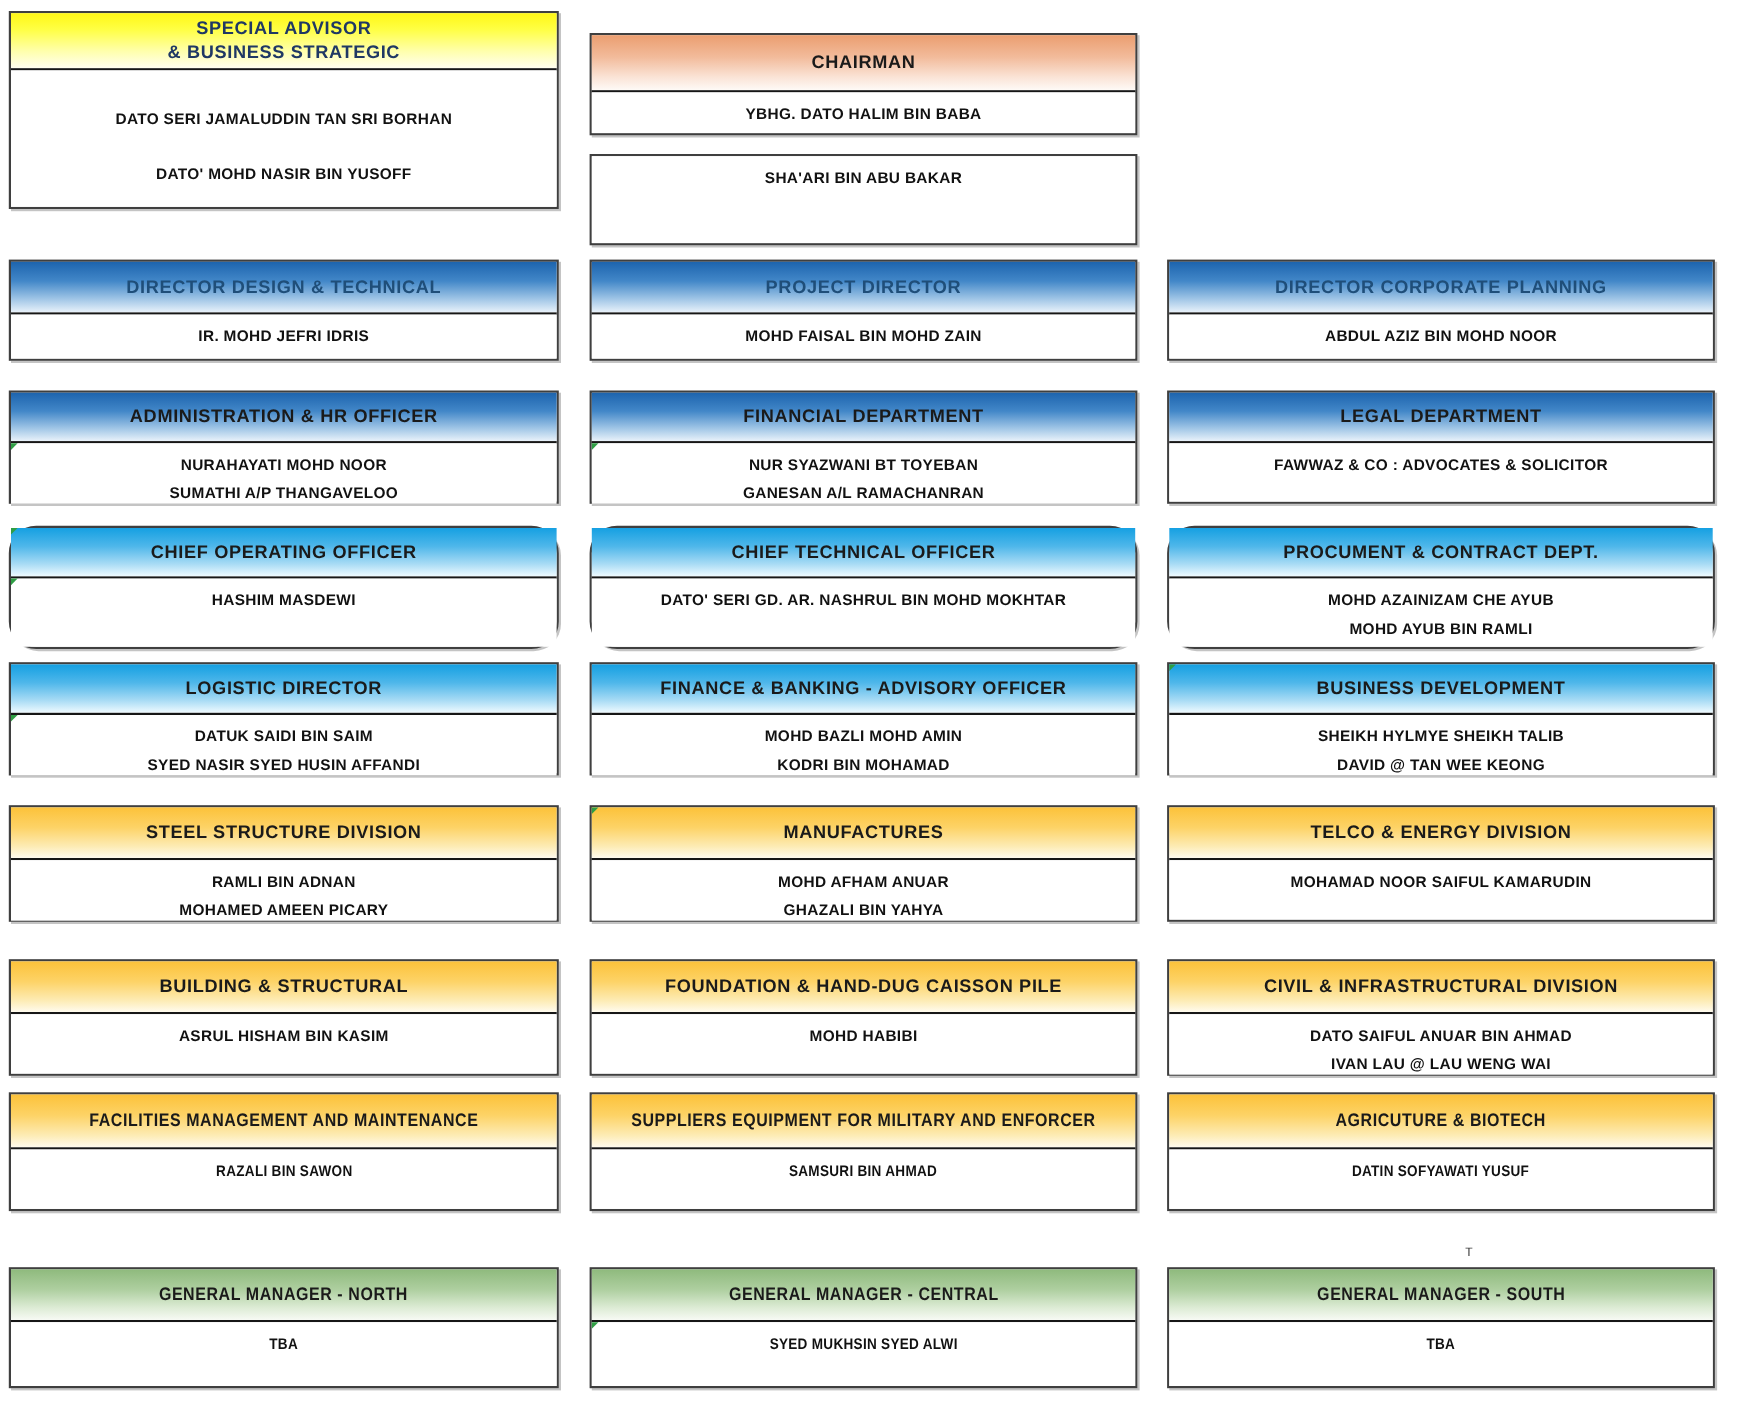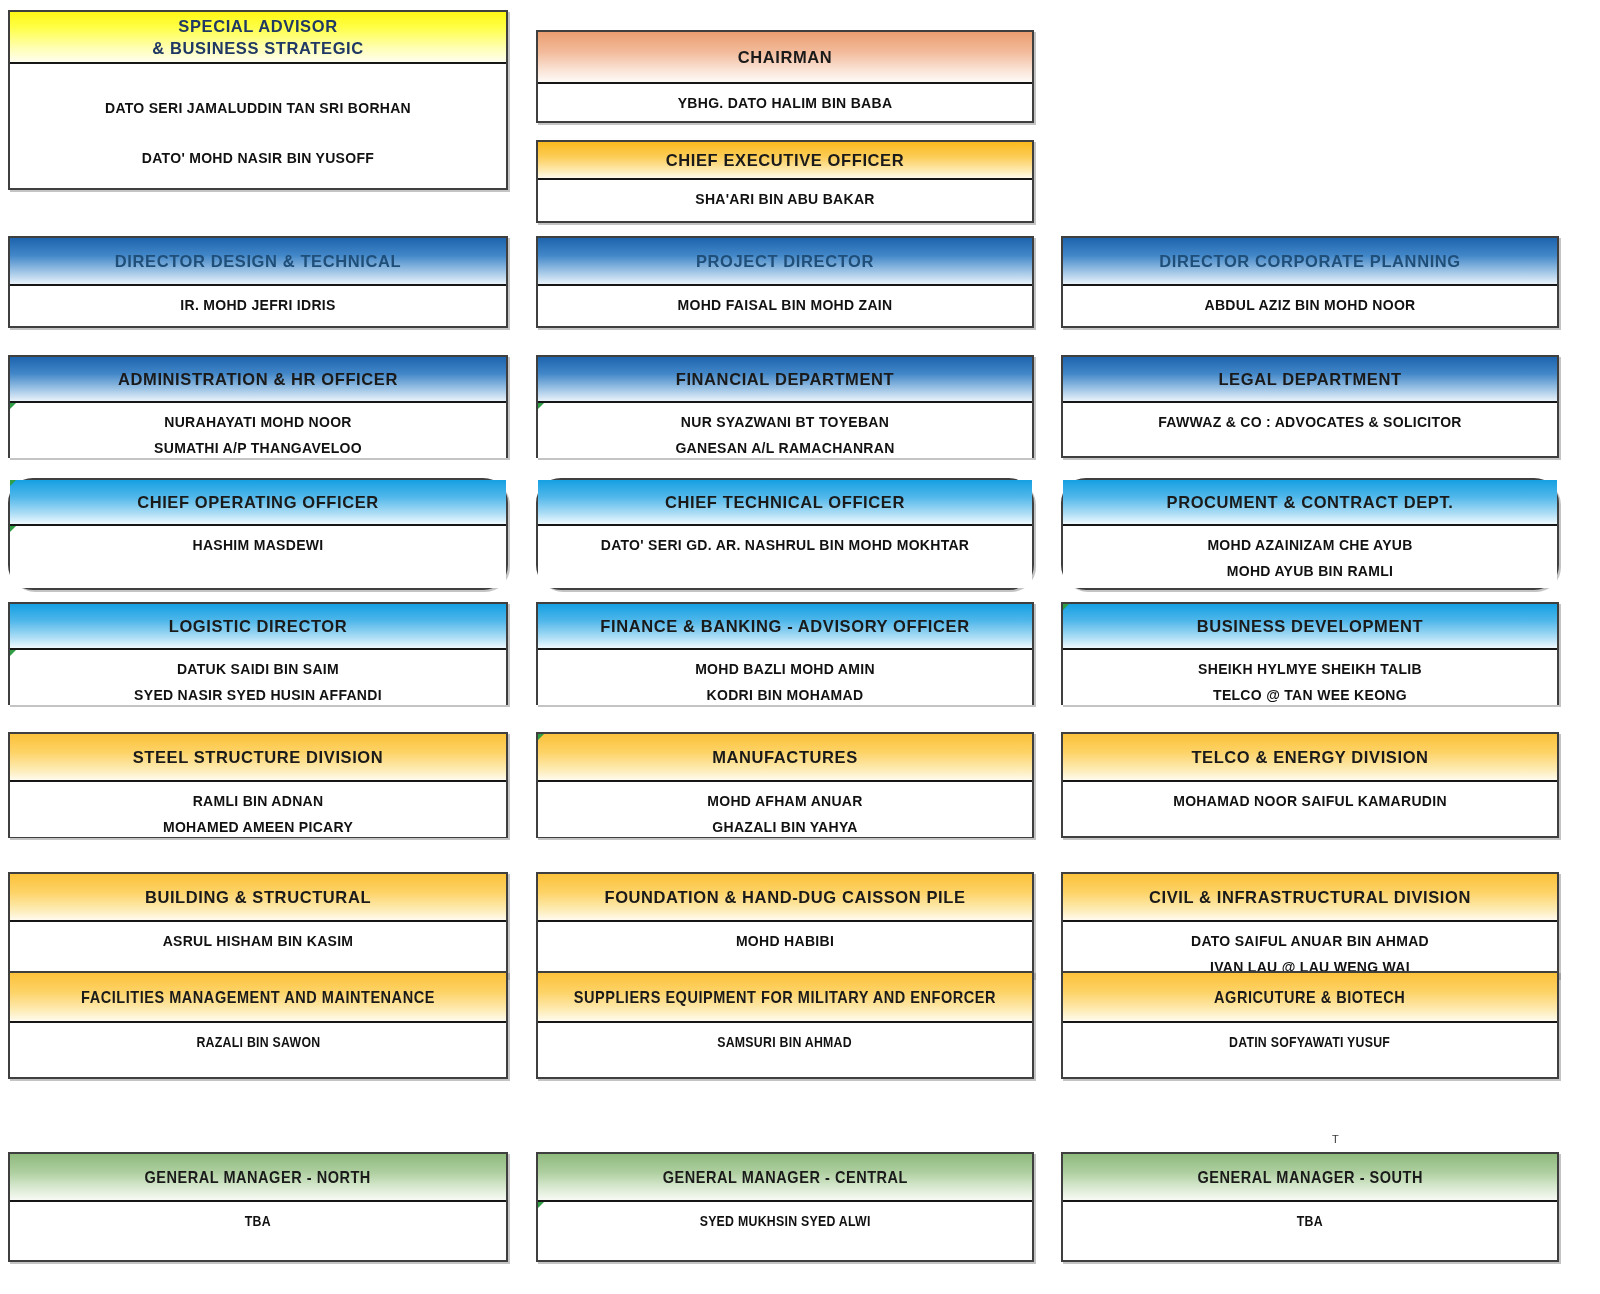--- a/index.html
+++ b/index.html
@@ -12,21 +12,21 @@
   .row > :nth-child(2){grid-column:3;}
   .row > :nth-child(3){grid-column:5;}
 
   .row-1{top:10px;height:193px;}
   .row-2{top:236px;}  .row-2 .box{height:92px;}
   .row-3{top:355px;}  .row-3 .box{height:103px;}
   .row-4{top:478px;}  .row-4 .box{height:112px;border-radius:25px;}
   .row-5{top:602px;}  .row-5 .box{height:103px;}
   .row-6{top:732px;}  .row-6 .box{height:106px;}
   .row-7{top:872px;}  .row-7 .box{height:106px;}
-  .row-8{top:971px;} .row-8 .box{height:108px;}
+  .row-8{top:993px;} .row-8 .box{height:108px;}
   .row-9{top:1152px;} .row-9 .box{height:110px;}
 
   .box{position:relative;background:#fff;border:2px solid #3f3f3f;
        box-shadow:2px 2px 0 rgba(125,125,125,.45);
        display:flex;flex-direction:column;box-sizing:border-box;}
   .box.hero{height:180px;}
   .stack{display:flex;flex-direction:column;gap:17px;}
   .box-chairman{height:93px;margin-top:20px;}
   .box-ceo{height:83px;}
 
@@ -90,23 +90,20 @@
       <div class="stack">
         <div class="box p-peach box-chairman">
           <div class="box-header">
             <div class="box-title" style="color: rgb(26, 26, 26);">CHAIRMAN</div>
           </div>
           <div class="box-body">
             <div class="member-name">YBHG. DATO HALIM BIN BABA</div>
           </div>
         </div>
         <div class="box p-gold box-ceo">
-          <div class="box-header">
-            <div class="box-title" style="color: rgb(26, 26, 26);">CHIEF EXECUTIVE OFFICER</div>
-          </div>
           <div class="box-body">
             <div class="member-name">SHA'ARI BIN ABU BAKAR</div>
           </div>
         </div>
       </div>
     </div>
     <div class="row row-2">
       <div class="box p-blue box-director-design-technical">
         <div class="box-header">
           <div class="box-title" style="color: rgb(31, 78, 121);">DIRECTOR DESIGN &amp; TECHNICAL</div>
@@ -211,21 +208,21 @@
           <div class="member-name">KODRI BIN MOHAMAD</div>
         </div>
       </div>
       <div class="box p-sky box-business-development">
         <div class="box-header">
           <span class="err-marker"></span>
           <div class="box-title" style="color: rgb(26, 26, 26);">BUSINESS DEVELOPMENT</div>
         </div>
         <div class="box-body">
           <div class="member-name">SHEIKH HYLMYE SHEIKH TALIB</div>
-          <div class="member-name">TELCO @ TAN WEE KEONG</div>
+          <div class="member-name">DAVID @ TAN WEE KEONG</div>
         </div>
       </div>
     </div>
     <div class="row row-6">
       <div class="box p-amber box-steel-structure-division">
         <div class="box-header">
           <div class="box-title" style="color: rgb(26, 26, 26);">STEEL STRUCTURE DIVISION</div>
         </div>
         <div class="box-body">
           <div class="member-name">RAMLI BIN ADNAN</div>

